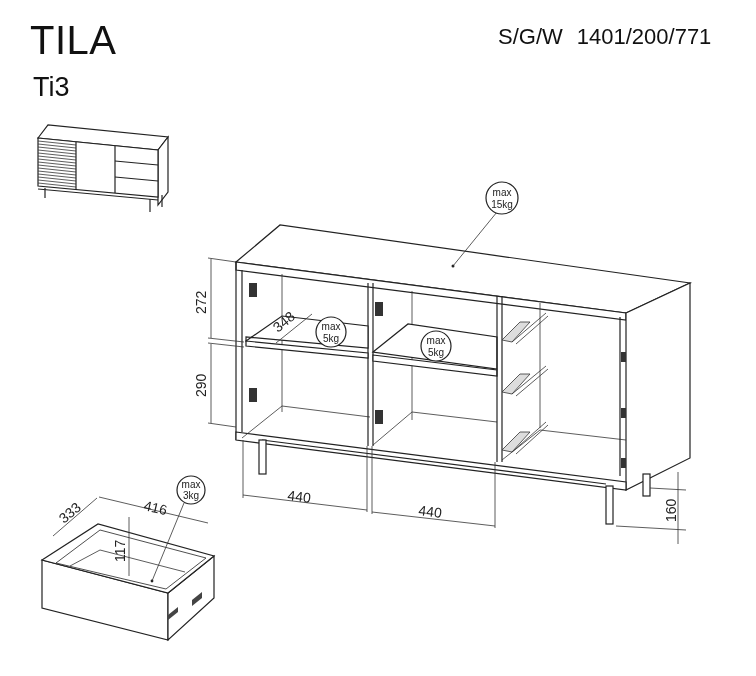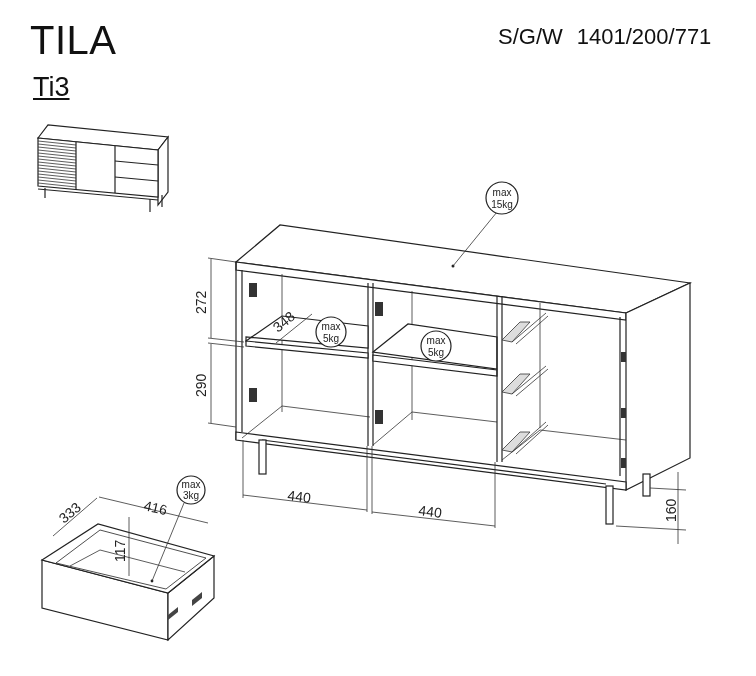--- a/index.html
+++ b/index.html
@@ -1,18 +1,18 @@
 <!DOCTYPE html>
 <html><head>
 <meta charset="utf-8">
 <style>
   html,body{margin:0;padding:0;background:#fff;}
   body{width:756px;height:676px;position:relative;overflow:hidden;font-family:"Liberation Sans",sans-serif;color:#111;}
   .title{position:absolute;left:30px;top:18px;font-size:40px;line-height:44px;font-weight:400;letter-spacing:0.5px;text-align:center;}
-  .subtitle{position:absolute;left:33px;top:72px;font-size:27px;line-height:30px;text-decoration:underline;}
+  .subtitle{position:absolute;left:33px;top:72px;font-size:27px;line-height:30px;}
   .dims{position:absolute;left:498px;top:24px;font-size:22px;line-height:26px;word-spacing:6px;}
   .dims span{margin-right:14px;}
   svg{position:absolute;left:0;top:0;}
   .ln{stroke:#222;stroke-width:1.2;fill:none;}
   .thin{stroke:#333;stroke-width:0.8;fill:none;}
   .fillw{fill:#fff;stroke:#222;stroke-width:1.2;}
   .dimtxt{font-family:"Liberation Sans",sans-serif;font-size:14px;fill:#222;}
   .badge{font-family:"Liberation Sans",sans-serif;font-size:10px;fill:#222;}
 </style>
 </head>

